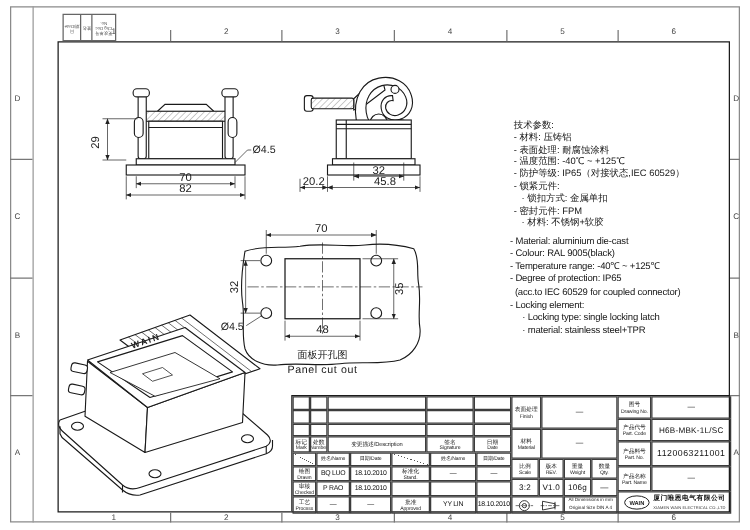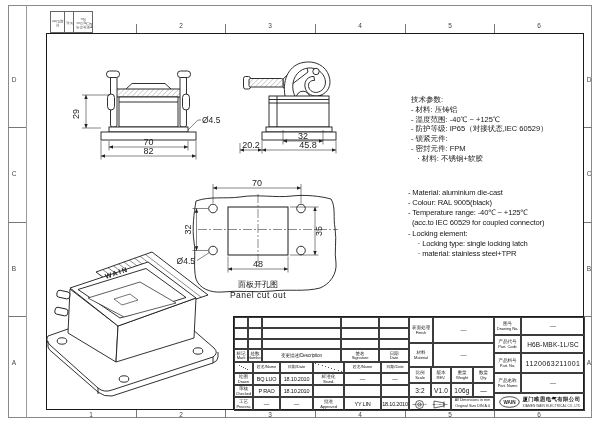--- a/index.html
+++ b/index.html
@@ -231,30 +231,33 @@
     <path d="M78,289.5 L146,268.5 L186,297.5 L120,318 Z"></path>
     <path d="M88,298 L140,282 L176,303 L124,317 Z" stroke-width="0.7"></path>
     <path d="M114,299 L130,294 L138,300 L122,305 Z" stroke-width="0.6"></path>
     <text x="106" y="279" transform="rotate(-19 106 279)" font-size="7" font-weight="bold" letter-spacing="1.5" fill="#222" stroke="none">WAIN</text>
   </g>
 </svg>
 
 <div class="spec spec-cn">
   <div class="specline">技术参数:</div>
   <div class="specline">- 材料: 压铸铝</div>
+  <div class="specline">- 表面处理: 耐腐蚀涂料</div>
   <div class="specline">- 温度范围: -40℃ ~ +125℃</div>
   <div class="specline">- 防护等级: IP65（对接状态,IEC 60529）</div>
   <div class="specline">- 锁紧元件:</div>
+  <div class="specline">   · 锁扣方式: 金属单扣</div>
   <div class="specline">- 密封元件: FPM</div>
   <div class="specline">   · 材料: 不锈钢+软胶</div>
 </div>
 <div class="spec spec-en">
   <div class="specline">- Material: aluminium die-cast</div>
   <div class="specline">- Colour: RAL 9005(black)</div>
   <div class="specline">- Temperature range: -40℃ ~ +125℃</div>
+  <div class="specline">- Degree of protection: IP65</div>
   <div class="specline">  (acc.to IEC 60529 for coupled connector)</div>
   <div class="specline">- Locking element:</div>
   <div class="specline">     · Locking type: single locking latch</div>
   <div class="specline">     · material: stainless steel+TPR</div>
 </div>
 
 <div class="tb">
 
   <div class="c" style="left:0;top:0;width:14px;height:11px"></div>
   <div class="c" style="left:14px;top:0;width:14px;height:11px"></div>

